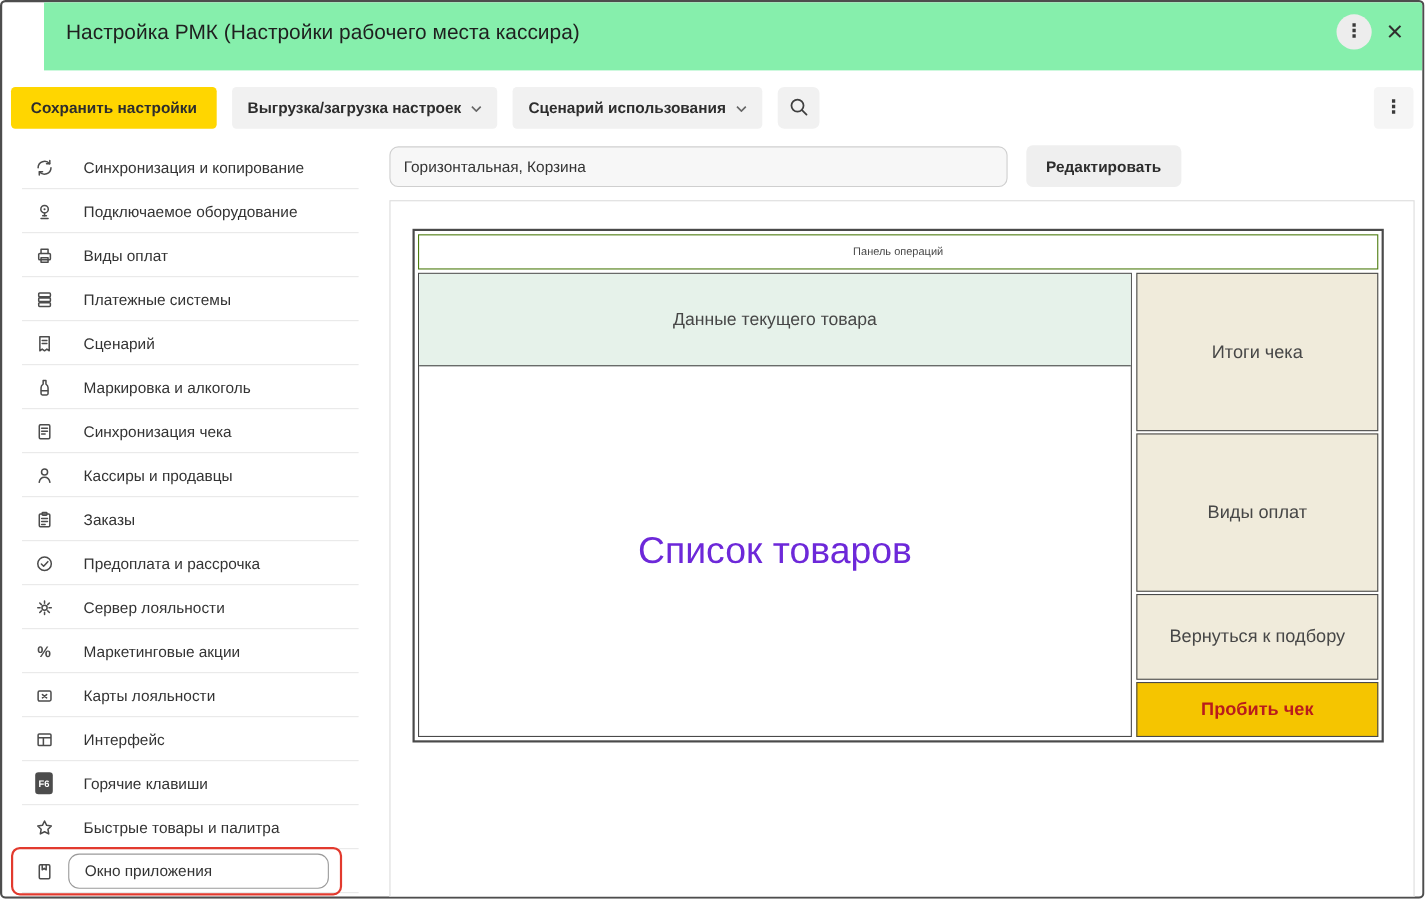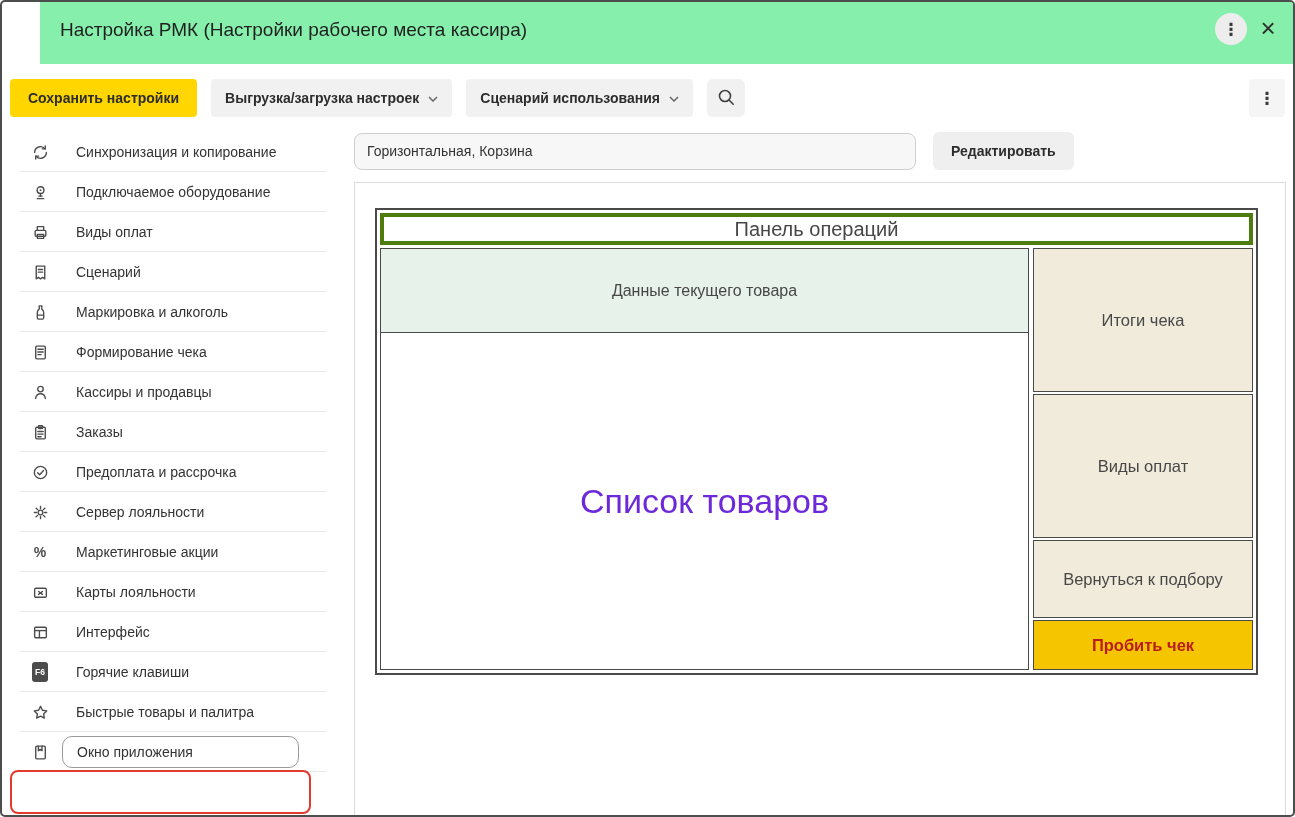--- a/index.html
+++ b/index.html
@@ -60,22 +60,22 @@
     border: 1px solid #cfcfcf; border-radius: 8px; padding: 0 12px;
     font-family: inherit; font-size: 14px; color: #333; }
   .btn-edit { background: #efefef; font-weight: 700; padding: 0 18px; border-radius: 6px; }
 
   .preview-panel { position: absolute; top: 180px; left: 352px; right: 7px; bottom: -2px;
     border: 1px solid #dcdcdc; background: #fff; }
 
   .mockup { position: absolute; left: 20px; top: 25px; width: 883px; height: 467px;
     border: 2px solid #4a4a4a; padding: 3px; display: flex; flex-direction: column;
     gap: 3px; background: #fff; color: #474747; }
-  .ops-bar { height: 32px; flex: none; border: 4px solid #4d7c0f; display: flex;
-    align-items: center; justify-content: center; font-size: 20px; }
+  .ops-bar { height: 32px; flex: none; border: 1px solid #4d7c0f; display: flex;
+    align-items: center; justify-content: center; font-size: 10px; }
   .mock-body { flex: 1; display: flex; gap: 4px; min-height: 0; }
   .mock-left { flex: 1; border: 1px solid #4a4a4a; display: flex; flex-direction: column; }
   .current-item { height: 84px; flex: none; background: #e6f2ea;
     border-bottom: 1px solid #4a4a4a; display: flex; align-items: center;
     justify-content: center; font-size: 16px; }
   .product-list { flex: 1; display: flex; align-items: center; justify-content: center;
     font-size: 34px; color: #6d28d9; }
   .mock-right { width: 220px; flex: none; display: flex; flex-direction: column; gap: 2px; }
   .mock-cell { border: 1px solid #4a4a4a; background: #f0ebdb; display: flex;
     align-items: center; justify-content: center; font-size: 16.5px; }
@@ -162,20 +162,30 @@
       <span class="side-icon">
         <svg width="17" height="17" viewBox="0 0 16 16" fill="none" stroke="#4c4c4c" stroke-width="1.3" stroke-linecap="round" stroke-linejoin="round">
             <path d="M5 6V2.5h6V6"></path>
             <rect x="3" y="6" width="10" height="5.5" rx="1"></rect>
             <rect x="5" y="9.8" width="6" height="3.7"></rect>
           </svg>
       </span>
       <span class="side-label">Виды оплат</span>
     </div>
 
+    <div class="side-item">
+      <span class="side-icon">
+        <svg width="17" height="17" viewBox="0 0 16 16" fill="none" stroke="#4c4c4c" stroke-width="1.3" stroke-linejoin="round">
+            <rect x="3" y="2.3" width="10" height="3.2" rx="0.8"></rect>
+            <rect x="3" y="6.4" width="10" height="3.2" rx="0.8"></rect>
+            <rect x="3" y="10.5" width="10" height="3.2" rx="0.8"></rect>
+          </svg>
+      </span>
+      <span class="side-label">Платежные системы</span>
+    </div>
 
     <div class="side-item">
       <span class="side-icon">
         <svg width="17" height="17" viewBox="0 0 16 16" fill="none" stroke="#4c4c4c" stroke-width="1.3" stroke-linecap="round" stroke-linejoin="round">
             <path d="M4 2h8v12l-2-1.4L8 14l-2-1.4L4 14z"></path>
             <path d="M6 5.2h4"></path>
             <path d="M6 7.7h4"></path>
           </svg>
       </span>
       <span class="side-label">Сценарий</span>
@@ -193,21 +203,21 @@
 
     <div class="side-item">
       <span class="side-icon">
         <svg width="17" height="17" viewBox="0 0 16 16" fill="none" stroke="#4c4c4c" stroke-width="1.3" stroke-linecap="round" stroke-linejoin="round">
             <rect x="3.5" y="2" width="9" height="12" rx="1"></rect>
             <path d="M5.5 5h5"></path>
             <path d="M5.5 7.5h5"></path>
             <path d="M5.5 10h3"></path>
           </svg>
       </span>
-      <span class="side-label">Формирование чека</span>
+      <span class="side-label">Синхронизация чека</span>
     </div>
 
     <div class="side-item">
       <span class="side-icon">
         <svg width="17" height="17" viewBox="0 0 16 16" fill="none" stroke="#4c4c4c" stroke-width="1.3" stroke-linecap="round" stroke-linejoin="round">
             <circle cx="8" cy="4.8" r="2.6"></circle>
             <path d="M3.4 13.6c.5-3 2.3-4.4 4.6-4.4s4.1 1.4 4.6 4.4"></path>
           </svg>
       </span>
       <span class="side-label">Кассиры и продавцы</span>

